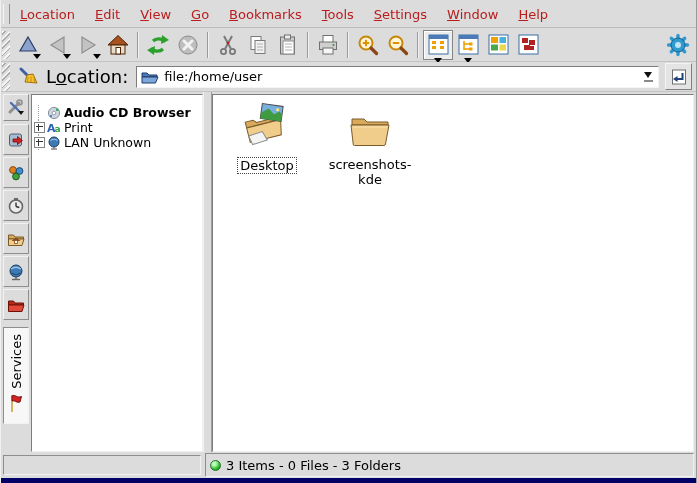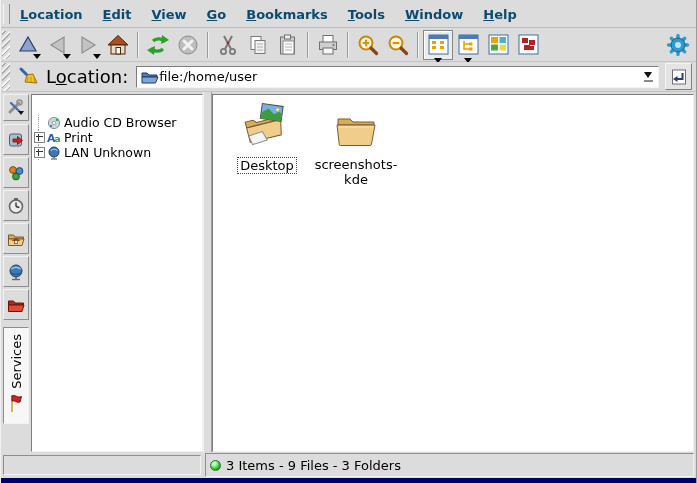--- a/index.html
+++ b/index.html
@@ -3,37 +3,37 @@
 <meta charset="utf-8">
 <style>
   html,body{margin:0;padding:0;}
   body{width:697px;height:483px;overflow:hidden;font-family:"DejaVu Sans","Liberation Sans",sans-serif;background:#dcdcdc;position:relative;-webkit-font-smoothing:none;}
   #window{position:absolute;inset:0;background:#dcdcdc;border-left:1px solid #f0f0f0;border-right:1px solid #9a9a9a;box-sizing:border-box;}
   u{text-decoration:underline;}
 
   
   #menubar{position:absolute;left:0;top:1px;right:0;height:26px;display:flex;align-items:center;border-bottom:1px solid #bcbcbc;background:#dcdcdc;}
   .mb-handle{width:5px;height:20px;margin-left:2px;border-left:1px solid #f5f5f5;border-right:1px solid #909090;}
-  .menu-item{padding:4px 10px;font-size:13px;color:#0c4a6e;cursor:default;font-weight:bold;}
+  .menu-item{padding:4px 10px;font-size:13px;color:#b91c1c;cursor:default;}
 
   
   #toolbar{position:absolute;left:0;top:28px;right:0;height:33px;display:flex;align-items:center;border-bottom:1px solid #c3c3c3;background:#dcdcdc;}
   .grip{width:8px;height:28px;margin:0 3px 0 1px;background:repeating-linear-gradient(135deg,#f4f4f4 0 2px,#a8a8a8 2px 3px,#dcdcdc 3px 5px);}
   .tb{width:30px;height:30px;display:flex;align-items:center;justify-content:center;position:relative;border:1px solid transparent;box-sizing:border-box;}
   .tb.pressed{border:1px solid #858585;background:#ececec;box-shadow:inset 1px 1px 0 #ffffff;}
   .dd{position:absolute;bottom:0px;right:1px;width:0;height:0;border-left:4px solid transparent;border-right:4px solid transparent;border-top:5px solid #000;}
   .dd.center{right:auto;left:50%;margin-left:-4px;bottom:-4px;}
   .tsep{width:0;height:26px;border-left:1px solid #9a9a9a;border-right:1px solid #f2f2f2;margin:0 4px;}
   .tb-spacer{flex:1;}
 
   
   #locationbar{position:absolute;left:0;top:62px;right:0;height:29px;display:flex;align-items:center;border-bottom:1px solid #c3c3c3;background:#dcdcdc;}
   #loc-label{font-size:18px;margin:0 8px 0 4px;}
   #loc-combo{flex:1;height:22px;background:#fff;border:1px solid;border-color:#7d7d7d #f4f4f4 #f4f4f4 #7d7d7d;display:flex;align-items:center;padding:0 2px 0 4px;box-sizing:border-box;}
-  #loc-value{font-size:13px;flex:1;white-space:nowrap;overflow:hidden;}
+  #loc-value{font-size:13px;margin-left:5px;flex:1;white-space:nowrap;overflow:hidden;}
   #combo-arrow{width:16px;height:18px;display:flex;flex-direction:column;align-items:center;justify-content:center;color:#000;}
   #combo-arrow .tri{width:0;height:0;border-left:4.5px solid transparent;border-right:4.5px solid transparent;border-top:6px solid #111;}
   #combo-arrow .bar{width:9px;height:2px;background:#8a8a8a;margin-top:2px;}
   .small-btn{width:25px;height:25px;display:flex;align-items:center;justify-content:center;margin:0 2px;}
   #go-btn{border:1px solid;border-color:#f4f4f4 #808080 #808080 #f4f4f4;background:#e4e4e4;margin-right:4px;margin-left:6px;}
 
   
   #main{position:absolute;left:0;top:92px;right:0;bottom:31px;background:#dcdcdc;}
   #strip{position:absolute;left:2px;top:2px;width:26px;bottom:0;display:flex;flex-direction:column;}
   .strip-btn{width:26px;height:31px;display:flex;align-items:center;justify-content:center;background:#dcdcdc;border:1px solid;border-color:#f2f2f2 #8e8e8e #8e8e8e #f2f2f2;box-sizing:border-box;margin-bottom:2px;}
@@ -44,21 +44,21 @@
 
   #treepanel{position:absolute;left:30px;top:2px;width:172px;bottom:0;background:#fff;border:1px solid;border-color:#7d7d7d #f0f0f0 #f0f0f0 #7d7d7d;box-sizing:border-box;overflow:hidden;}
   .trow{height:15px;display:flex;align-items:center;font-size:12.5px;white-space:nowrap;}
   .tguide{width:14px;display:flex;align-items:center;justify-content:center;position:relative;height:100%;}
   .tguide:before{content:"";position:absolute;left:6px;top:0;bottom:0;border-left:1px dotted #9a9a9a;}
   .expander{width:9px;height:9px;background:#fff;border:1px solid #848484;position:relative;z-index:1;}
   .expander i{position:absolute;background:#333;}
   .expander .h{left:1px;right:1px;top:3px;height:1px;}
   .expander .v{top:1px;bottom:1px;left:3px;width:1px;}
   .ticon{width:16px;height:15px;display:flex;align-items:center;justify-content:center;margin-right:2px;}
-  .trow:first-child{margin-top:20px;}
+  .trow:first-child{margin-top:10px;font-weight:bold;}
 
   #splitter{position:absolute;left:202px;top:0;width:9px;bottom:0;background:#dcdcdc;border-left:1px solid #f2f2f2;border-right:1px solid #9e9e9e;box-sizing:border-box;}
 
   #iconview{position:absolute;left:211px;top:2px;right:2px;bottom:0;background:#fff;border:1px solid;border-color:#7d7d7d #f0f0f0 #f0f0f0 #7d7d7d;box-sizing:border-box;}
   .fitem{position:absolute;top:6px;display:flex;flex-direction:column;align-items:center;}
   .fitem .ficon{height:46px;display:flex;align-items:flex-end;justify-content:center;}
   .flabel{margin-top:10px;font-size:13px;color:#000;text-align:center;line-height:15px;padding:0 2px;}
   .flabel.focused{border:1px dotted #444;}
 
   
@@ -75,20 +75,21 @@
 <div id="window">
 
   <div id="menubar">
     <div class="mb-handle"></div>
     <div class="menu-item"><u>L</u>ocation</div>
     <div class="menu-item"><u>E</u>dit</div>
     <div class="menu-item"><u>V</u>iew</div>
     <div class="menu-item"><u>G</u>o</div>
     <div class="menu-item"><u>B</u>ookmarks</div>
     <div class="menu-item"><u>T</u>ools</div>
+    <div class="menu-item"><u>S</u>ettings</div>
     <div class="menu-item"><u>W</u>indow</div>
     <div class="menu-item"><u>H</u>elp</div>
   </div>
 
   <div id="toolbar">
     <div class="grip"></div>
 
     <div class="tb">
       <svg width="24" height="24">
           <polygon points="12,4 20,18 4,18" fill="#8da2cc" stroke="#2c3e66" stroke-width="1.2"></polygon>
@@ -435,37 +436,37 @@
               <rect x="20" y="4" width="21" height="15" fill="#7ab0e0" stroke="#4a4a4a"></rect>
               <polygon points="20,13 27,8 33,13 38,9.5 41,12 41,19 20,19" fill="#3f9b3f"></polygon>
               <circle cx="36" cy="8" r="1.6" fill="#ffe870"></circle>
             </g>
             <polygon points="8,34 22,31 26,40 11,43" fill="#f4f4f4" stroke="#8a8a8a" transform="rotate(-6 17 37)"></polygon>
           </svg>
         </div>
         <div class="flabel focused">Desktop</div>
       </div>
 
-      <div class="fitem" style="left:94px;width:98px;">
+      <div class="fitem" style="left:108px;width:98px;">
         <div class="ficon">
           <svg width="44" height="38" viewBox="0 0 44 38">
             <polygon points="4,10 16,10 19,13 40,13 40,16 4,16" fill="#d9a95c" stroke="#7a5b2b"></polygon>
             <path d="M3,16 L41,16 L37.5,35 Q37.3,36.5 35.8,36.5 L6.5,36.5 Q5,36.5 5.2,35 Z" fill="#f0cd8b" stroke="#7a5b2b"></path>
             <line x1="5" y1="18" x2="39" y2="18" stroke="#fae3b2"></line>
           </svg>
         </div>
         <div class="flabel">screenshots-kde</div>
       </div>
 
 
     </div>
   </div>
 
   <div id="statusbar">
     <div id="status-left"></div>
     <div id="status-main">
       <span id="led"></span>
-      <span id="status-text">3 Items - 9 Files - 3 Folders</span>
+      <span id="status-text">3 Items - 0 Files - 3 Folders</span>
     </div>
   </div>
 
   <div id="bottom-strip"></div>
 </div>
 
 </body></html>

